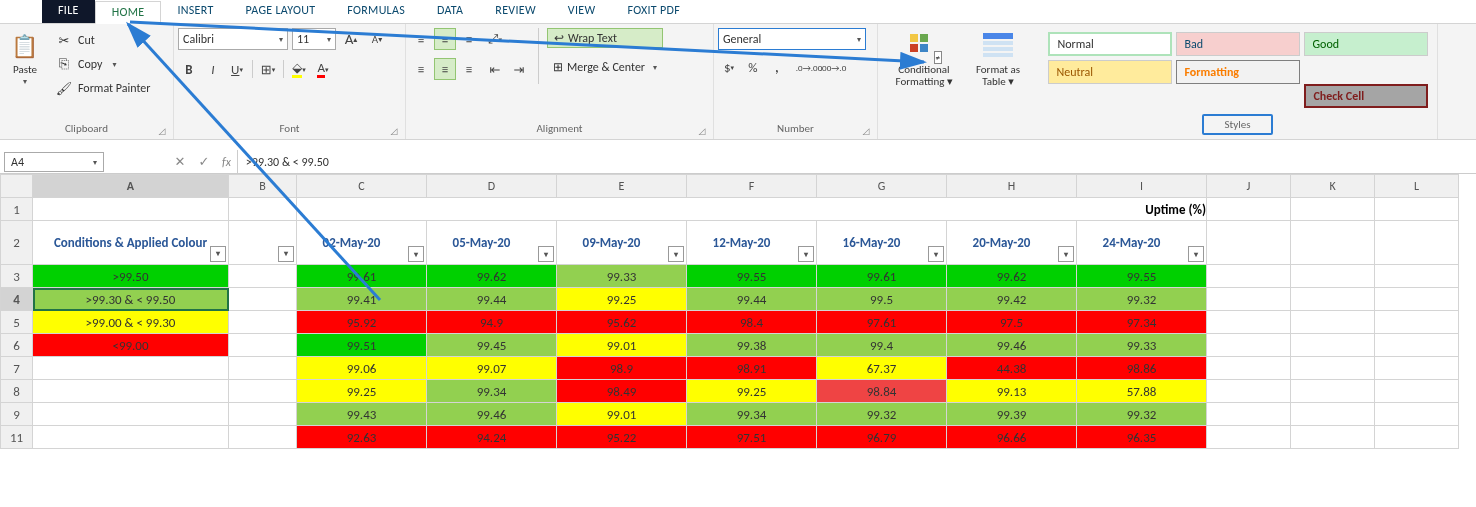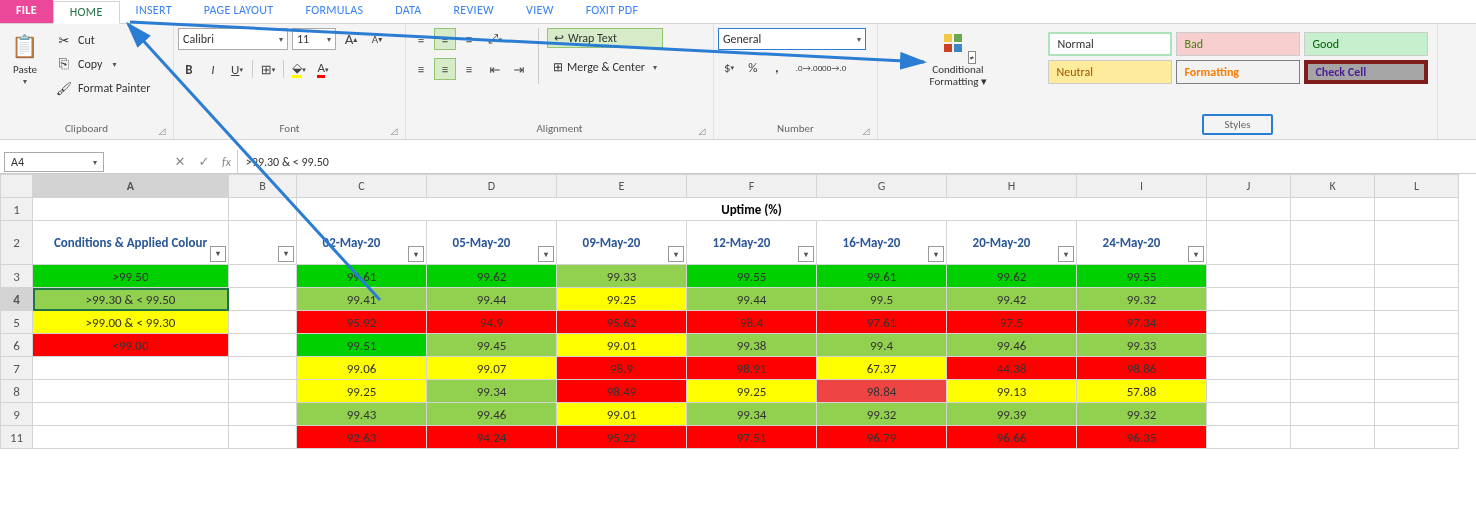--- a/index.html
+++ b/index.html
@@ -1,21 +1,21 @@
 <!DOCTYPE html>
 <html><head>
 <meta charset="utf-8">
 <style>
 * { box-sizing: border-box; margin: 0; padding: 0; }
 body { font-family: "Segoe UI", Calibri, sans-serif; font-size: 12px; background: #fff; color: #333; overflow: hidden; width: 1476px; height: 507px; position: relative; }
 
 
 .ribbon-tabs { display: flex; height: 24px; background: #fff; border-bottom: 1px solid #d4d4d4; }
-.ribbon-tab { padding: 3px 16px; font-size: 12px; text-transform: uppercase; letter-spacing: 0.3px; cursor: pointer; color: #3b82f6; }
-.ribbon-tab.file { background: #ec4899; color: #fff; font-weight: bold; }
+.ribbon-tab { padding: 3px 16px; font-size: 12px; text-transform: uppercase; letter-spacing: 0.3px; cursor: pointer; color: #0c4a6e; }
+.ribbon-tab.file { background: #0f172a; color: #fff; font-weight: normal; margin-left: 42px; }
 .ribbon-tab.active { background: #fff; color: #217346; border: 1px solid #d4d4d4; border-bottom: 1px solid #fff; position: relative; top: 1px; }
 
 
 .ribbon-body { display: flex; height: 116px; background: #f4f4f4; border-bottom: 1px solid #d4d4d4; }
 .group { border-right: 1px solid #e0e0e0; display: flex; flex-direction: column; justify-content: space-between; padding: 4px 4px 0 4px; position: relative; }
 .group-content { flex: 1; display: flex; align-items: flex-start; gap: 4px; }
 .group-label { text-align: center; font-size: 11px; color: #666; padding: 2px 0 4px; position: relative; }
 .group-label .launcher { position: absolute; right: 2px; bottom: 4px; width: 10px; height: 10px; font-size: 9px; color: #888; }
 
 .big-btn { display: flex; flex-direction: column; align-items: center; width: 42px; padding: 2px; }
@@ -39,25 +39,25 @@
 .align-col { display: flex; flex-direction: column; gap: 8px; }
 
 .wrap-text-btn { display: flex; align-items: center; gap: 4px; border: 1px solid #93c572; background: #d6ecc8; padding: 2px 6px; font-size: 12px; }
 .merge-center { display: flex; align-items: center; gap: 4px; padding: 2px 6px; font-size: 12px; }
 
 .num-combo { width: 148px; border: 1px solid #2b7cd3; }
 
 .style-gallery { display: grid; grid-template-columns: repeat(3, 124px); gap: 4px; }
 .style-cell { height: 24px; border: 1px solid #ccc; display: flex; align-items: center; padding: 0 8px; font-size: 12px; }
 .style-normal { background: #fff; border: 2px solid #aee3ba; }
-.style-bad { background: #f7cfce; color: #4d7c0f; }
+.style-bad { background: #f7cfce; color: #0c4a6e; }
 .style-good { background: #c6efce; color: #006100; }
 .style-neutral { background: #ffeb9c; color: #9c5700; }
 .style-calc { background: #f2f2f2; color: #fa7d00; font-weight: bold; border: 1px solid #7f7f7f; }
-.style-check { background: #a5a5a5; color: #4c1d95; font-weight: bold; border: 4px solid #7f1d1d; }
+.style-check { background: #a5a5a5; color: #7f1d1d; font-weight: bold; border: 2px solid #7f1d1d; margin-top: 24px; }
 
 
 .formula-bar { display: flex; height: 24px; border-bottom: 1px solid #ccc; align-items: center; }
 .name-box { width: 100px; border: 1px solid #aaa; height: 20px; margin: 0 4px; display: flex; align-items: center; padding: 0 6px; background: #fff; font-size: 12px; }
 .name-box .drop { margin-left: auto; font-size: 8px; color: #555; }
 .fb-btn { width: 24px; text-align: center; color: #888; font-size: 13px; }
 .fx { font-style: italic; color: #888; font-size: 12px; padding: 0 6px; }
 .formula-input { flex: 1; border-left: 1px solid #ccc; padding: 0 8px; font-size: 12px; height: 100%; display: flex; align-items: center; }
 
 
@@ -69,21 +69,21 @@
 .col-A { width: 196px; }
 .col-B { width: 68px; }
 .col-data { width: 130px; }
 .col-rest { width: 84px; }
 .corner { background: #f0f0f0; width: 32px; }
 
 .row-hdr-cell { text-align: center; background: #f0f0f0; color: #555; font-size: 12px; }
 .row-hdr-cell.active { background: #d3d3d3; font-weight: bold; }
 .col-hdr.active { background: #d3d3d3; font-weight: bold; }
 
-.merged-title { font-weight: bold; font-size: 15px; text-align: center; color: #000; }
+.merged-title { font-weight: bold; font-size: 15px; text-align: right; color: #000; }
 .cond-header { color: #2b5797; font-weight: bold; text-align: center; line-height: 1.2; padding: 2px; position: relative; }
 .date-header { color: #2b5797; font-weight: bold; text-align: center; position: relative; padding-right: 20px; }
 .filter-btn { position: absolute; right: 2px; bottom: 2px; width: 16px; height: 16px; border: 1px solid #999; background: #fff; font-size: 8px; display: flex; align-items: center; justify-content: center; color: #555; }
 
 .data-cell { text-align: center; }
 .selected-cell { outline: 2px solid #217346; outline-offset: -2px; }
 
 .styles-label-box { border: 2px solid #2b7cd3; border-radius: 2px; display: inline-block; padding: 2px 20px; font-size: 11px; color: #666; }
 
 
@@ -244,20 +244,31 @@
         <div class="ico" style="position:relative">
           <svg width="32" height="28">
               <rect x="2" y="2" width="8" height="8" fill="#f2c744"></rect>
               <rect x="12" y="2" width="8" height="8" fill="#6aa84f"></rect>
               <rect x="2" y="12" width="8" height="8" fill="#cc4125"></rect>
               <rect x="12" y="12" width="8" height="8" fill="#3d85c6"></rect>
             </svg>
           <span style="position:absolute;right:-2px;bottom:-2px;background:#fff;border:1px solid #888;font-size:9px;padding:0 1px">≠</span>
         </div>
         <div class="lbl"><span>Conditional Formatting</span> ▾</div>
+      </div>
+      <div class="big-btn" style="width:64px">
+        <div class="ico">
+            <svg width="30" height="26">
+              <rect x="0" y="0" width="30" height="6" fill="#4a86e8"></rect>
+              <rect x="0" y="8" width="30" height="4" fill="#cfe2f3"></rect>
+              <rect x="0" y="14" width="30" height="4" fill="#cfe2f3"></rect>
+              <rect x="0" y="20" width="30" height="4" fill="#cfe2f3"></rect>
+            </svg>
+          </div>
+        <div class="lbl"><span>Format as Table</span> ▾</div>
       </div>
     </div>
     <div class="group-label"></div>
   </div>
 
   <div class="group" style="width:400px">
     <div class="group-content" style="justify-content:center;padding-top:4px">
       <div class="style-gallery">
         <div class="style-cell style-normal">Normal</div>
         <div class="style-cell style-bad">Bad</div>

